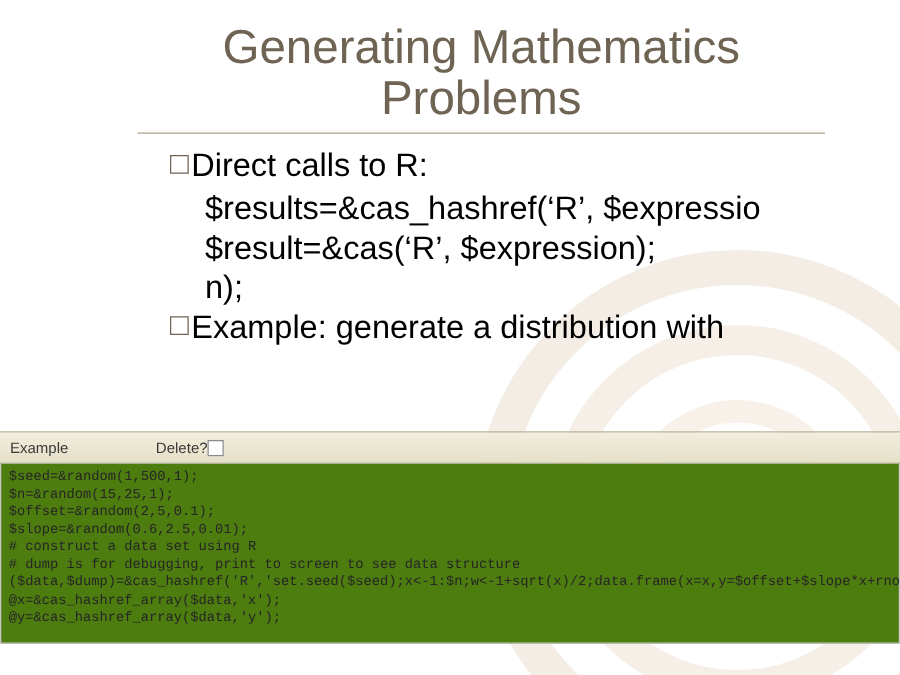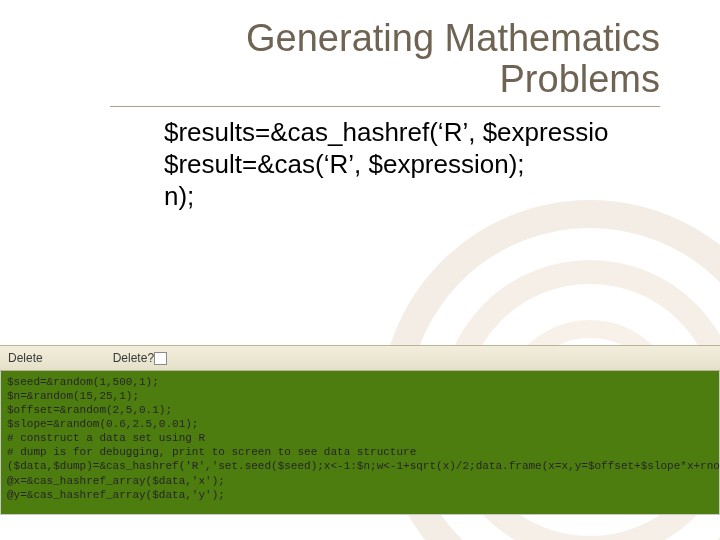--- a/index.html
+++ b/index.html
@@ -32,21 +32,21 @@
   .slide {
     position: relative;
     z-index: 1;
     padding: 18px 60px 0 110px;
   }
   h1.title {
     font-size: 38px;
     font-weight: 400;
     color: #6f6353;
     line-height: 1.08;
-    text-align: right;
+    text-align: center;
     border-bottom: 1px solid #aea08a;
     padding-bottom: 6px;
     margin-bottom: 10px;
     letter-spacing: 0;
   }
   .bullets {
     padding-left: 26px;
     font-size: 26px;
     color: #000;
     line-height: 1.22;
@@ -111,29 +111,35 @@
 <div class="bg-rings">
   <div class="ring r1"></div>
   <div class="ring r2"></div>
   <div class="ring r3"></div>
 </div>
 
 <div class="slide">
   <h1 class="title">Generating Mathematics Problems</h1>
 
   <div class="bullets">
+    <div class="bullet">
+      <span class="box"></span><span>Direct</span><span> calls to R:</span>
+    </div>
     <div class="sub">$results=&amp;cas_hashref(‘R’, $expressio</div>
     <div class="sub">$result=&amp;cas(‘R’, $expression);</div>
     <div class="sub">n);</div>
+    <div class="bullet">
+      <span class="box"></span><span>Example:</span><span> generate a distribution with</span>
+    </div>
   </div>
 </div>
 
 <div class="script-panel">
   <div class="script-header">
-    <span>Delete</span>
+    <span>Example</span>
     <span class="delete-group">
       <span>Delete?</span>
       <span class="checkbox"></span>
     </span>
   </div>
   <div class="script-body">$seed=&amp;random(1,500,1);
 $n=&amp;random(15,25,1);
 $offset=&amp;random(2,5,0.1);
 $slope=&amp;random(0.6,2.5,0.01);
 # construct a data set using R

